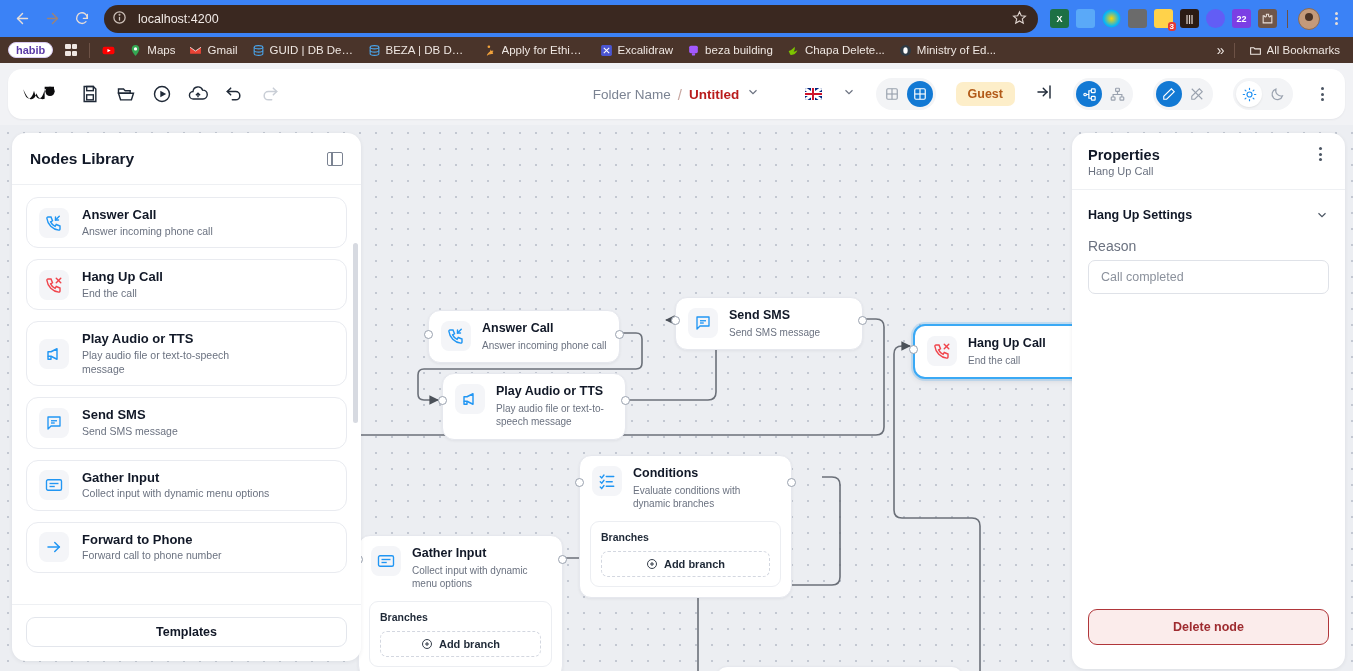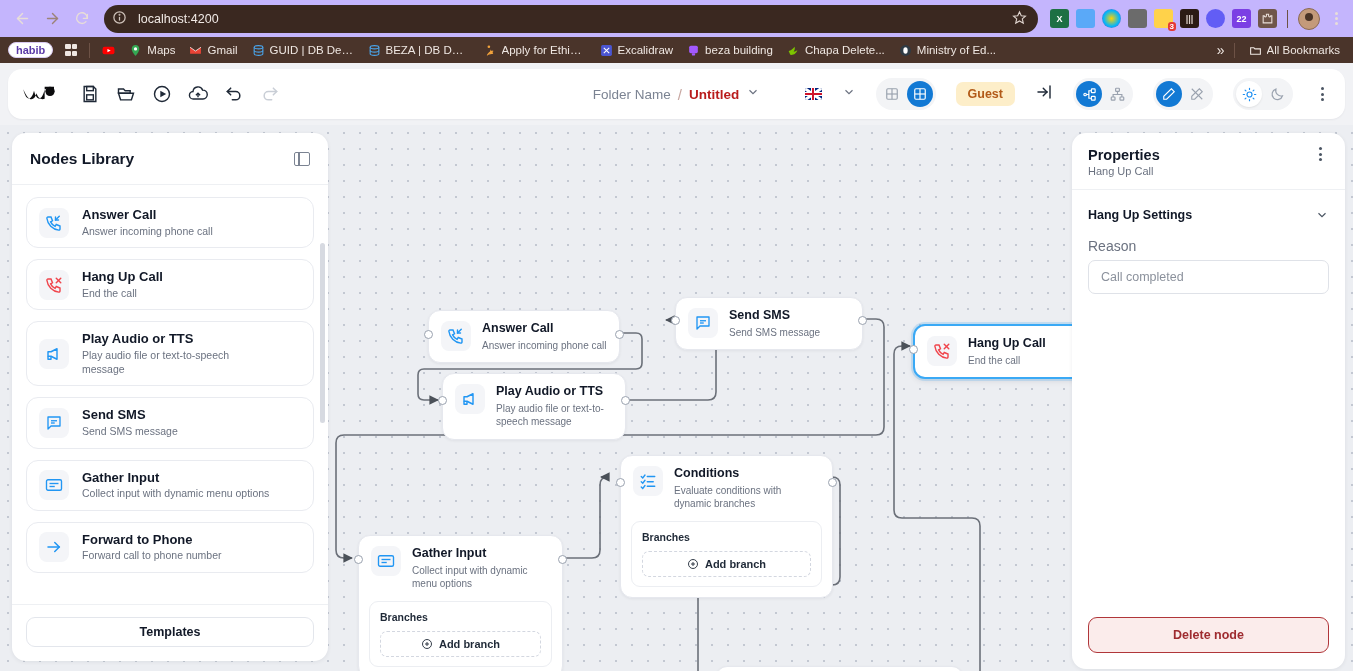--- a/index.html
+++ b/index.html
@@ -8,21 +8,21 @@
     margin: 0; padding: 0;
     width: 1353px; height: 671px;
     overflow: hidden;
     font-family: "Liberation Sans", sans-serif;
     background: #3b2a22;
   }
 
   
   .browser { width: 1353px; height: 671px; position: relative; background:#4a342a; }
   .chrome-toolbar {
-    height: 37px; background: #c4b5fd;
+    height: 37px; background: #3b82f6;
     display: flex; align-items: center; padding: 0 8px; gap: 2px;
   }
   .nav-btn {
     width: 28px; height: 28px; border-radius: 50%;
     display: flex; align-items: center; justify-content: center;
     color: #e8ded8; flex: none;
   }
   .nav-btn svg { display:block; }
   .omnibox {
     flex: 1; height: 28px; background: #3a2820; border-radius: 14px;
@@ -150,21 +150,21 @@
     font-size:11px; font-weight:bold; color:#1f2937; background:#fff;
   }
   .add-branch svg { width:12px;height:12px; display:block; }
   .port {
     position:absolute; width:9px; height:9px; border-radius:50%;
     background:#fff; border:1.4px solid #9aa2af;
   }
 
   
   .library {
-    position:absolute; left:12px; top:8px; width:316px; height:528px;
+    position:absolute; left:12px; top:8px; width:349px; height:528px;
     background:#fff; border-radius:14px; box-shadow:0 1px 4px rgba(16,24,40,.07);
     display:flex; flex-direction:column; overflow:hidden;
   }
   .lib-head {
     height:52px; display:flex; align-items:center; padding:0 18px;
     border-bottom:1px solid #eef0f3;
   }
   .lib-title { font-size:15.5px; font-weight:bold; color:#111827; }
   .panel-toggle { margin-left:auto; width:16px; height:14px; border:1.6px solid #7b8392; border-radius:2px; position:relative;}
   .panel-toggle i { position:absolute; left:3.4px; top:0; bottom:0; width:1.6px; background:#7b8392; }
@@ -202,21 +202,21 @@
   .props-body { flex:1; padding:18px 16px 0; }
   .section-row { display:flex; align-items:center; margin-bottom:16px; }
   .section-title { font-size:12.5px; font-weight:bold; color:#111827; }
   .chev { margin-left:auto; width:14px;height:14px;color:#4b5563; }
   .field-label { font-size:14px; color:#6b7280; margin-bottom:6px; }
   .field-input {
     height:34px; border:1px solid #dfe2e8; border-radius:7px;
     display:flex; align-items:center; padding:0 12px;
     font-size:12.5px; color:#8b919c;
   }
-  .props-foot { padding:0 16px 16px; }
+  .props-foot { padding:0 16px 24px; }
   .delete-btn {
     height:36px; border:1px solid #b0363a; background:#fbeceb; border-radius:9px;
     display:flex; align-items:center; justify-content:center;
     font-size:12.5px; font-weight:bold; color:#9e2b2f;
   }
 </style>
 </head>
 <body>
 
 <div class="browser">
@@ -620,21 +620,21 @@
               </svg>
           </div>
           <div>
             <div class="node-title">Hang Up Call</div>
             <div class="node-sub">End the call</div>
           </div>
         </div>
         <span class="port" style="left:-6px; top:19px;"></span>
       </div>
 
-      <div class="node" style="left:620px; top:330px; width:213px;">
+      <div class="node" style="left:579px; top:330px; width:213px;">
         <div class="node-head">
           <div class="node-ico">
             <svg viewBox="0 0 24 24" fill="none" stroke="#2196f3" stroke-width="1.8" stroke-linecap="round">
                 <polyline points="3 6 5 8 8 4"></polyline>
                 <polyline points="3 13 5 15 8 11"></polyline>
                 <polyline points="3 20 5 22 8 18"></polyline>
                 <line x1="11" y1="6" x2="21" y2="6"></line>
                 <line x1="11" y1="13" x2="19" y2="13"></line>
                 <line x1="11" y1="19" x2="21" y2="19"></line>
               </svg>

